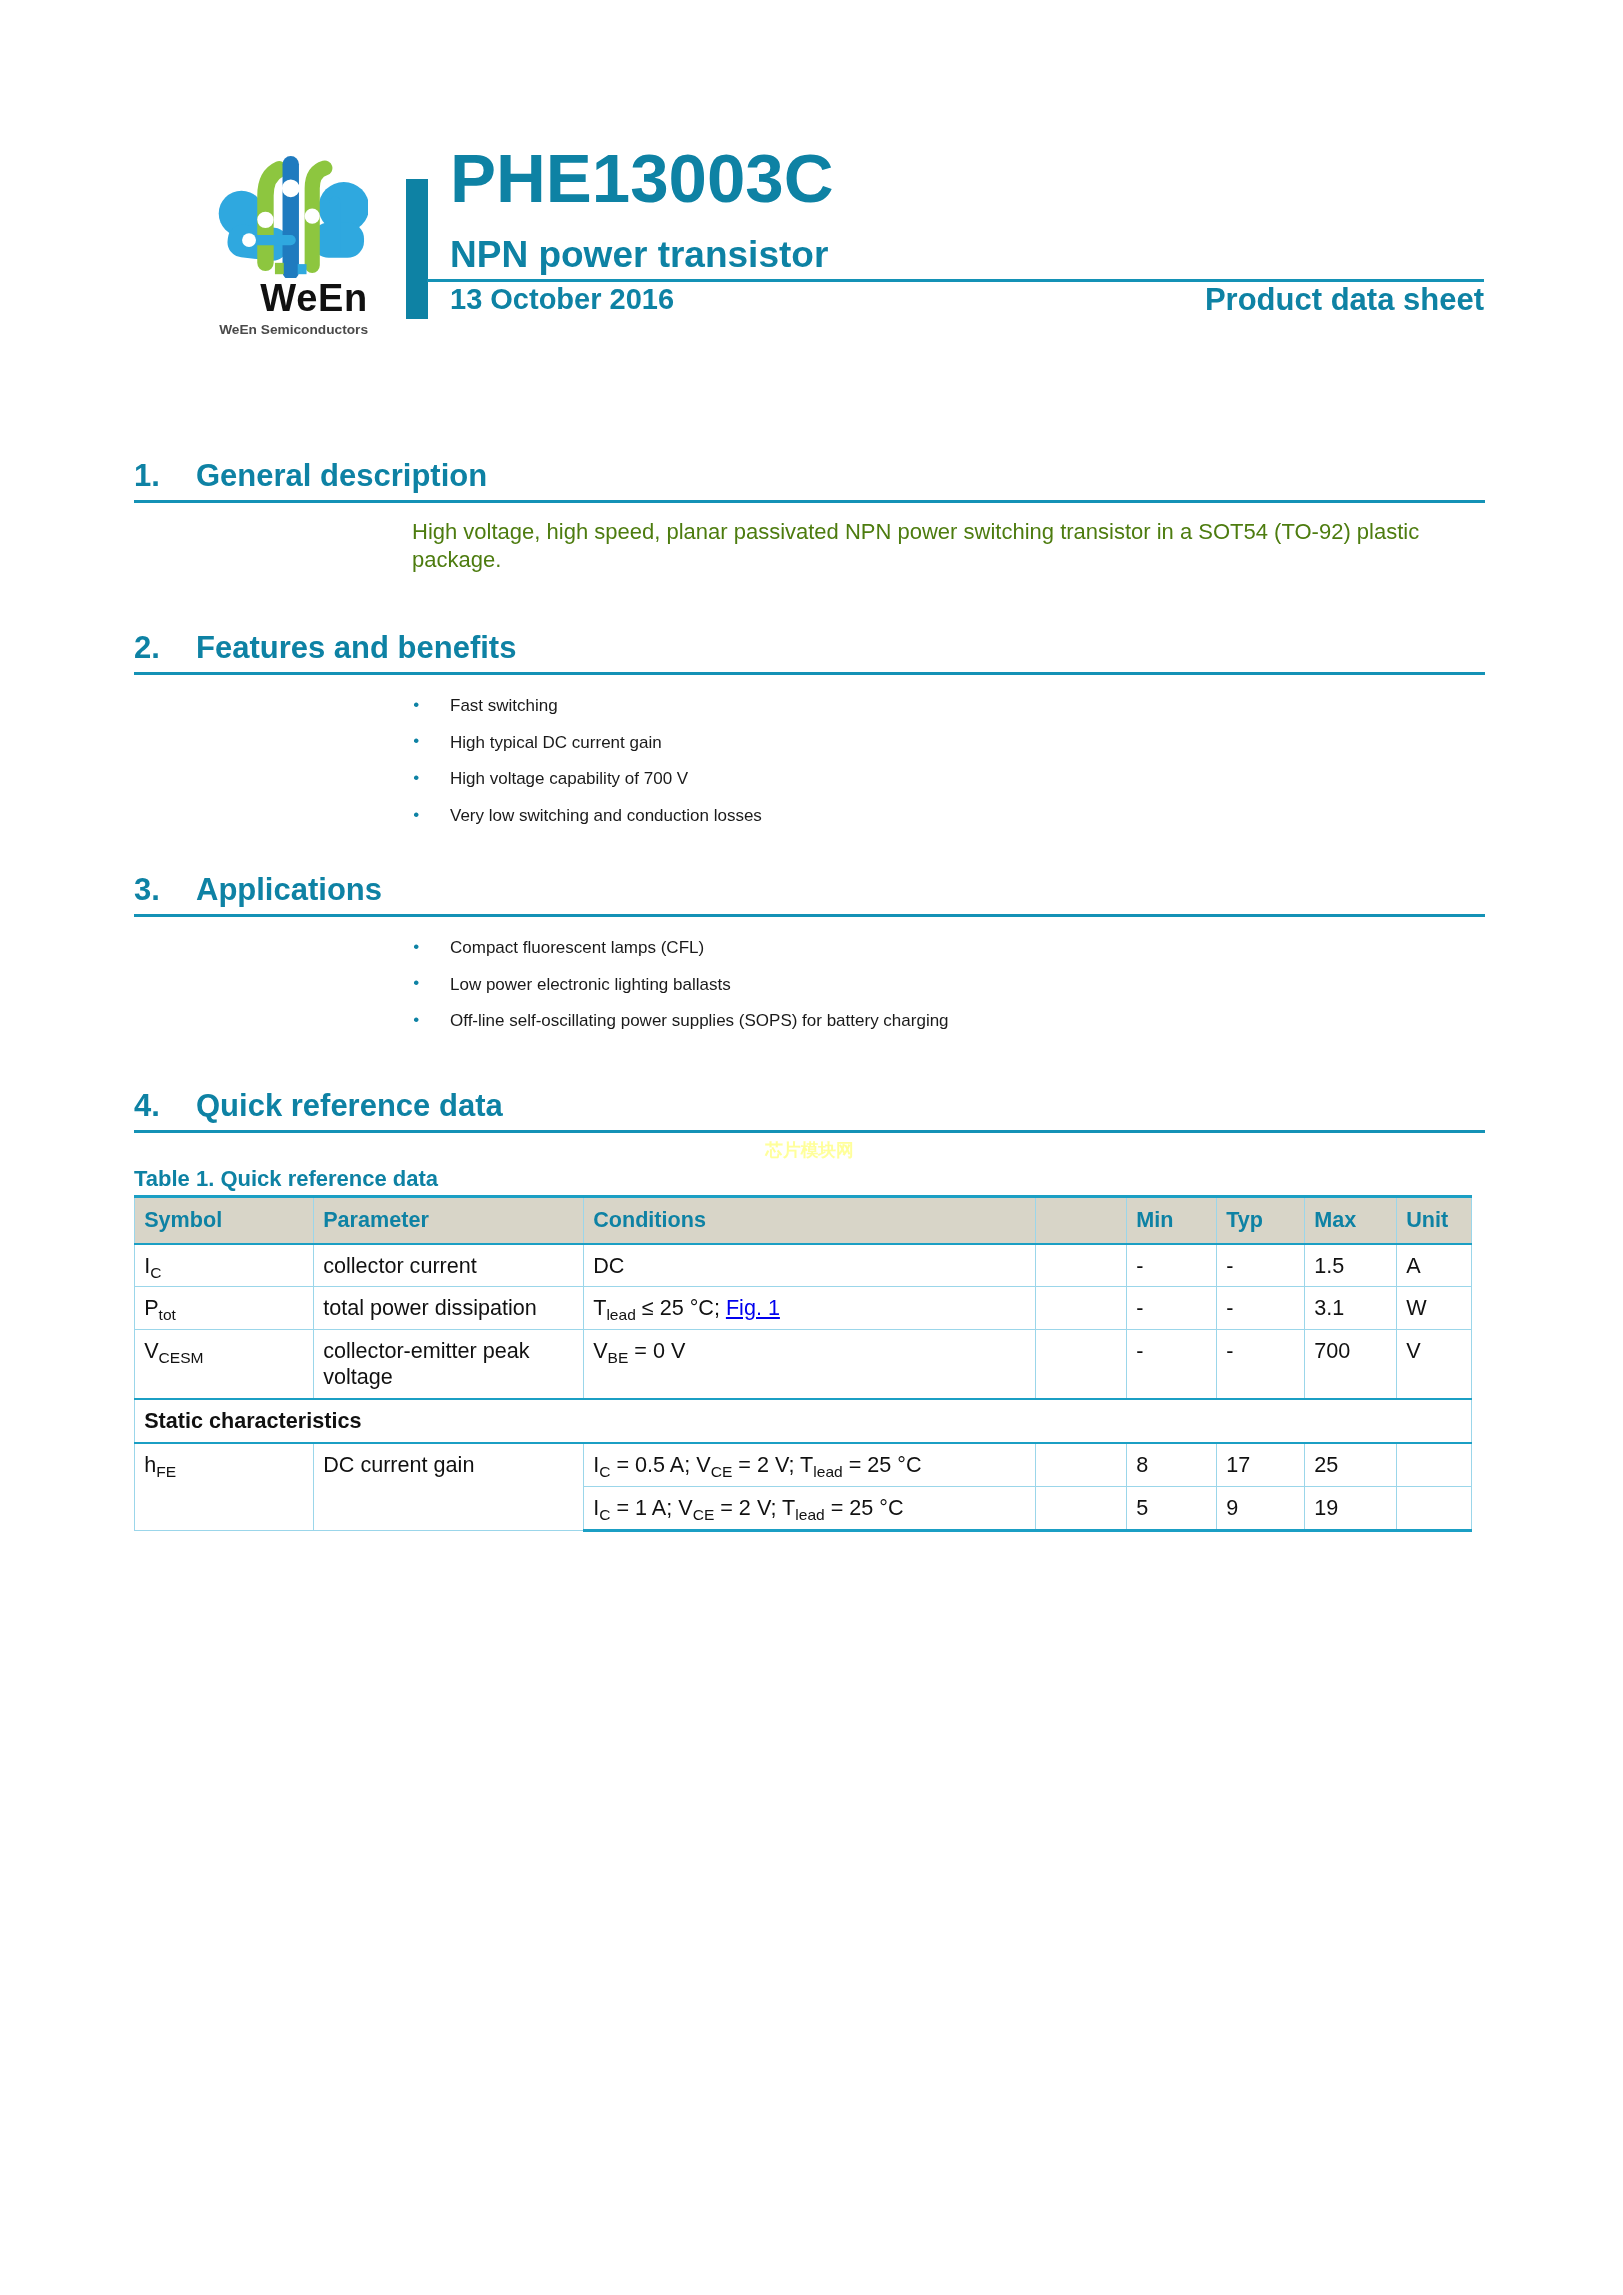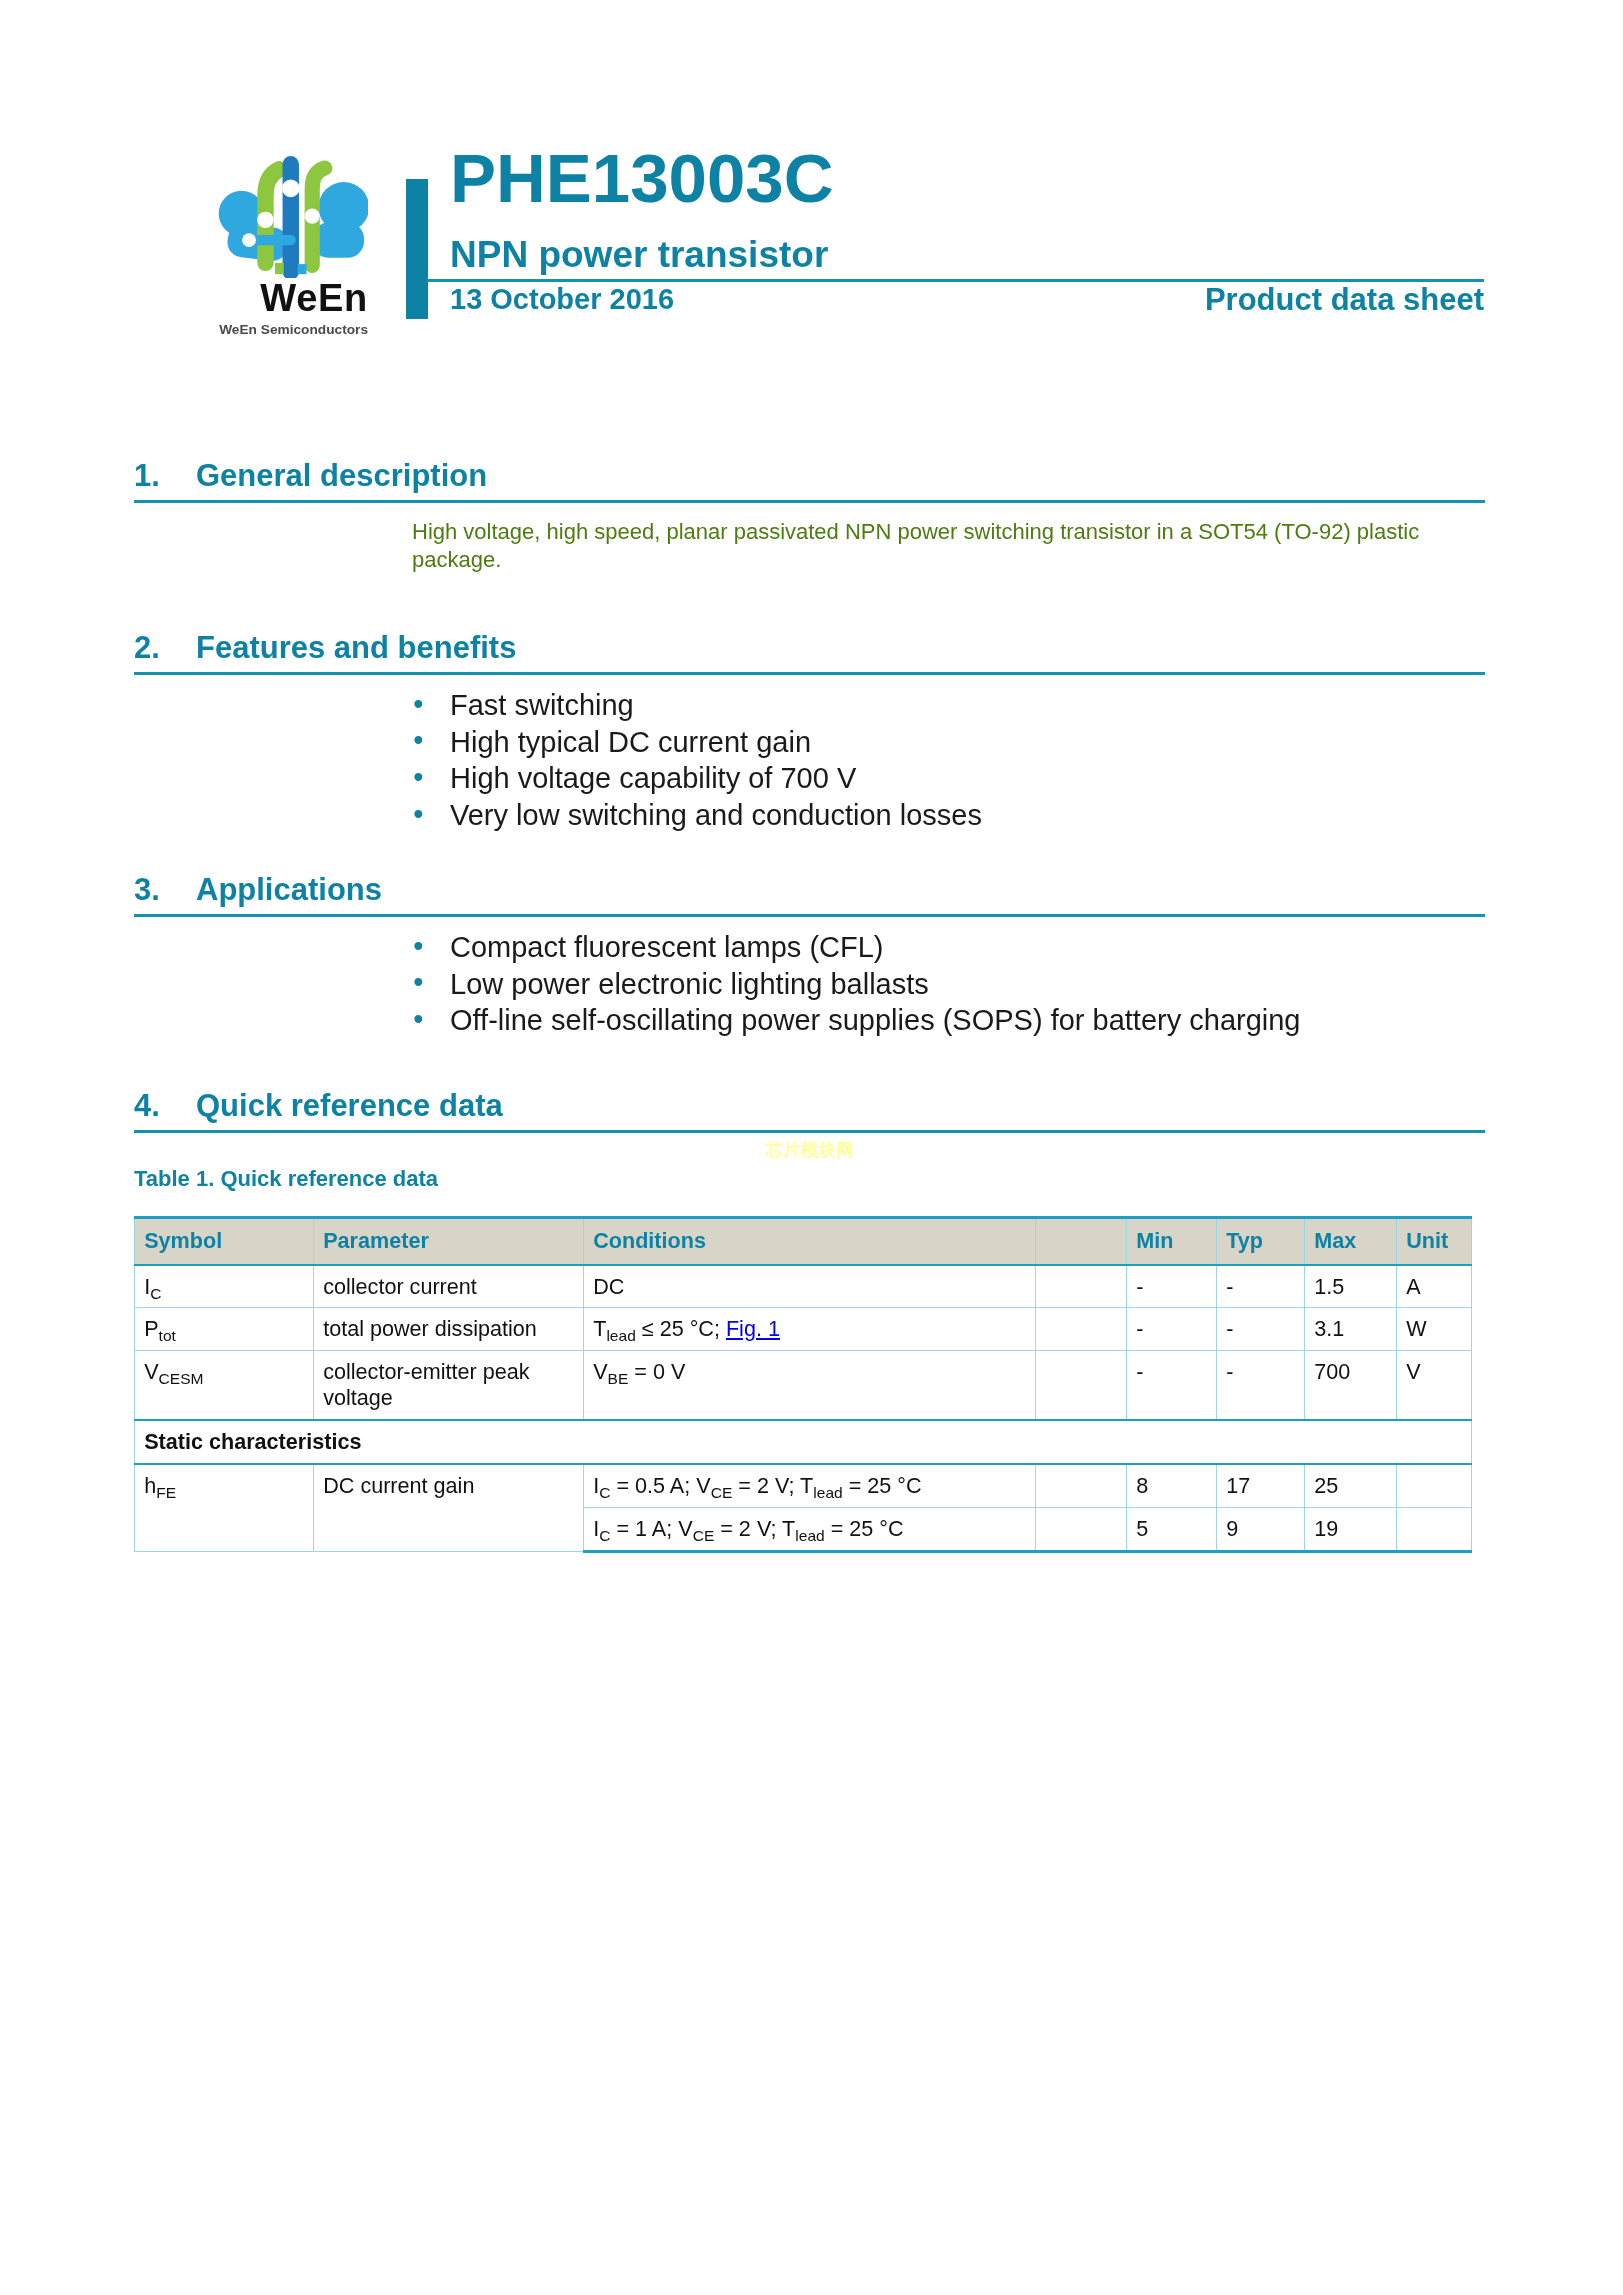--- a/index.html
+++ b/index.html
@@ -20,29 +20,29 @@
   .hdoctype{position:absolute;left:427px;top:282px;width:1057px;text-align:right;
             font-size:31px;font-weight:bold;color:#0e82a4;}
 
   
   .section{position:absolute;left:134px;width:1351px;}
   .sec-head{display:flex;font-size:31px;font-weight:bold;color:#0e82a4;line-height:35px;}
   .sec-num{width:62px;flex:0 0 auto;}
   .sec-rule{height:3.3px;background:#1492b6;margin-top:6.5px;}
   .sec-body{margin:15.7px 0 0 278px;width:1067px;font-size:22px;line-height:27.5px;color:#4d7c0f;}
 
-  .blist{margin:17px 0 0 278px;padding:0;list-style:none;font-size:29px;color:#1a1a1a;}
+  .blist{margin:17px 0 0 278px;padding:0;list-style:none;font-size:17px;color:#1a1a1a;}
   .blist li{position:relative;padding-left:38px;margin-bottom:9.8px;line-height:27px;}
   .blist li::before{content:"\2022";position:absolute;left:1.3px;top:-1.3px;color:#0e82a4;}
 
   .watermark{margin-top:5.2px;text-align:center;font-size:17.7px;font-weight:bold;color:#ffff9b;}
   .tbl-caption{margin-top:3.9px;font-size:22px;font-weight:bold;color:#0e82a4;}
 
   
-  table.qref{border-collapse:collapse;table-layout:fixed;width:1337px;margin-top:24px;
+  table.qref{border-collapse:collapse;table-layout:fixed;width:1337px;margin-top:3px;
              font-size:21.6px;color:#111;padding-left:40px;}
   table.qref col.c-sym{width:179px;} table.qref col.c-par{width:270px;}
   table.qref col.c-con{width:452px;} table.qref col.c-sp{width:91px;}
   table.qref col.c-min{width:90px;} table.qref col.c-typ{width:88px;}
   table.qref col.c-max{width:92px;} table.qref col.c-unit{width:75px;}
 
   table.qref th, table.qref td{border-left:1.3px solid #9bd6ea;border-right:1.3px solid #9bd6ea;
       padding:7.9px 9.2px;text-align:left;vertical-align:top;line-height:26px;}
   table.qref thead th{background:#d8d5c8;color:#0e82a4;font-weight:bold;
       border-top:3.3px solid #1b9fc4;border-bottom:2.6px solid #1b9fc4;height:29px;vertical-align:middle;}

